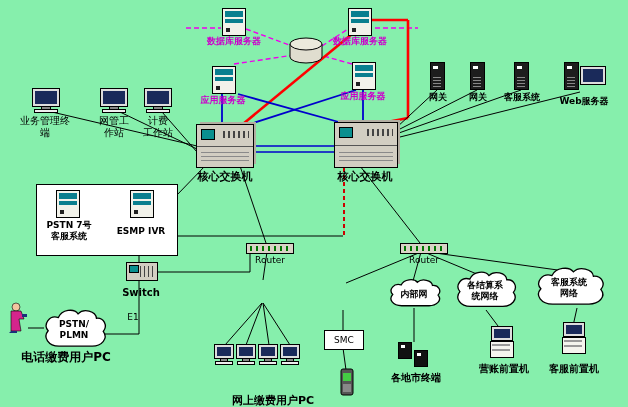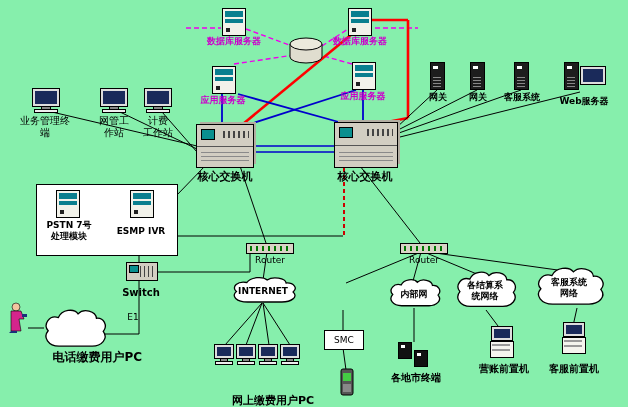--- a/index.html
+++ b/index.html
@@ -259,21 +259,21 @@
       <div class="s1"></div>
       <div class="s2"></div>
       <div class="s3"></div>
     </div>
   <div class="dev server" style="left:130px;top:190px">
       <div class="s1"></div>
       <div class="s2"></div>
       <div class="s3"></div>
     </div>
   <div class="lbl bold" style="left:38px;top:220px;width:62px">PSTN 7号
-处理模块</div>
+客服系统</div>
   <div class="lbl bold" style="left:112px;top:226px;width:58px">ESMP IVR</div>
 
   <div class="dev sswitch" style="left:126px;top:262px;width:30px;height:17px">
       <div class="scrn"></div>
       <div class="vents"></div>
     </div>
   <div class="lbl bold sz10" style="left:116px;top:287px;width:50px">Switch</div>
   <div class="lbl" style="left:124px;top:312px;width:18px">E1</div>
 
   <div class="dev router" style="left:246px;top:243px;width:46px;height:9px">
@@ -282,26 +282,22 @@
   <div class="dev router" style="left:400px;top:243px;width:46px;height:9px">
       <div class="ports"></div>
     </div>
   <div class="lbl" style="left:250px;top:255px;width:40px">Router</div>
   <div class="lbl" style="left:404px;top:255px;width:40px">Router</div>
 
   <div class="cloud" style="left:40px;top:308px;width:68px;height:44px">
     <svg viewBox="0 0 100 60" preserveAspectRatio="none">
         <path d="M28,52 C12,52 4,40 12,31 C4,22 14,9 27,13 C32,2 50,0 56,8 C64,0 82,4 83,14 C94,13 100,24 93,32 C101,42 90,52 77,52 Z" fill="#fff" stroke="#000" vector-effect="non-scaling-stroke" stroke-width="1.3"></path>
       </svg>
-  </div>
-  <div class="cloud" style="left:228px;top:276px;width:70px;height:30px">
-    <svg viewBox="0 0 100 60" preserveAspectRatio="none">
-        <path d="M28,52 C12,52 4,40 12,31 C4,22 14,9 27,13 C32,2 50,0 56,8 C64,0 82,4 83,14 C94,13 100,24 93,32 C101,42 90,52 77,52 Z" fill="#fff" stroke="#000" vector-effect="non-scaling-stroke" stroke-width="1.3"></path>
-      </svg>
-    <div class="ctext">INTERNET</div>
+    <div class="ctext">PSTN/
+PLMN</div>
   </div>
   <div class="cloud" style="left:452px;top:270px;width:66px;height:42px">
     <svg viewBox="0 0 100 60" preserveAspectRatio="none">
         <path d="M28,52 C12,52 4,40 12,31 C4,22 14,9 27,13 C32,2 50,0 56,8 C64,0 82,4 83,14 C94,13 100,24 93,32 C101,42 90,52 77,52 Z" fill="#fff" stroke="#000" vector-effect="non-scaling-stroke" stroke-width="1.3"></path>
       </svg>
     <div class="ctext">各结算系
 统网络</div>
   </div>
   <div class="cloud" style="left:386px;top:278px;width:56px;height:32px">
     <svg viewBox="0 0 100 60" preserveAspectRatio="none">
@@ -318,21 +314,21 @@
   </div>
 
   <div class="dev" style="left:6px;top:302px">
     <svg width="24" height="32" viewBox="0 0 24 32">
       <circle cx="10" cy="5" r="4" fill="#f2c59f" stroke="#000" stroke-width="0.6"></circle>
       <path d="M5,9 L15,9 L18,17 L13,17 L15,29 L5,29 Z" fill="#d4258c" stroke="#000" stroke-width="0.6"></path>
       <path d="M5,29 L11,29 L11,31 L3,31 Z" fill="#1a2f7a"></path>
       <rect x="16" y="12" width="5" height="3" fill="#1a2f7a"></rect>
     </svg>
   </div>
-  <div class="lbl bold sz12" style="left:22px;top:350px;width:120px;text-align:right">电话缴费用户PC</div>
+  <div class="lbl bold sz12" style="left:6px;top:350px;width:120px;text-align:center">电话缴费用户PC</div>
 
   <div class="dev pc pc-sm" style="left:214px;top:344px">
       <div class="mon">
         <div class="scr"></div>
       </div>
       <div class="base"></div>
       <div class="kbd"></div>
     </div>
   <div class="dev pc pc-sm" style="left:236px;top:344px">
       <div class="mon">

